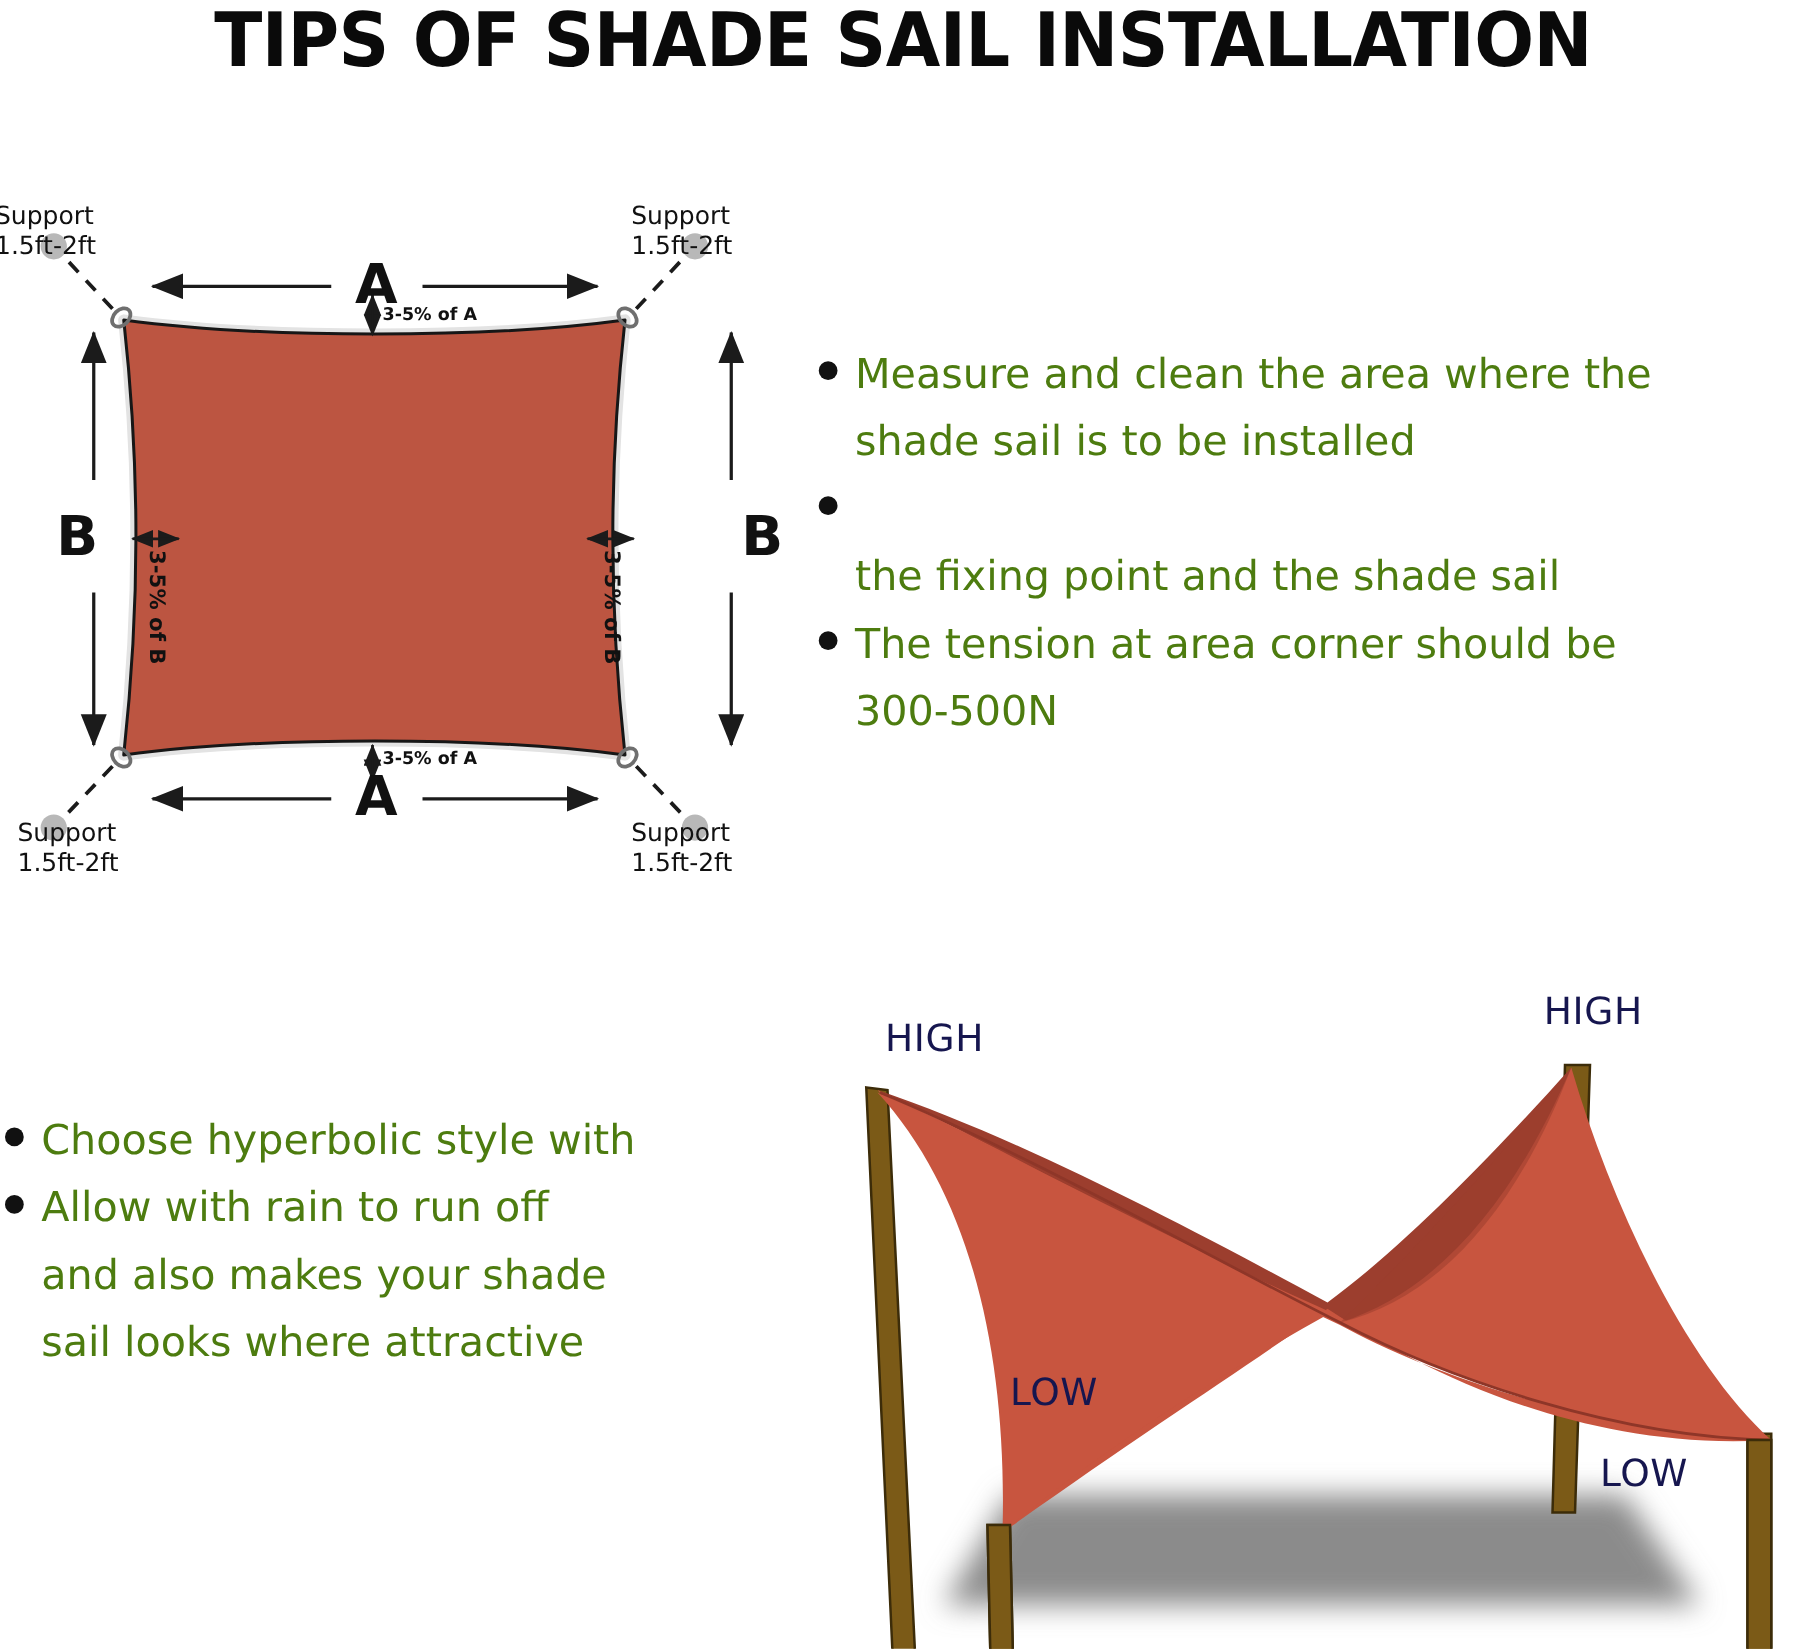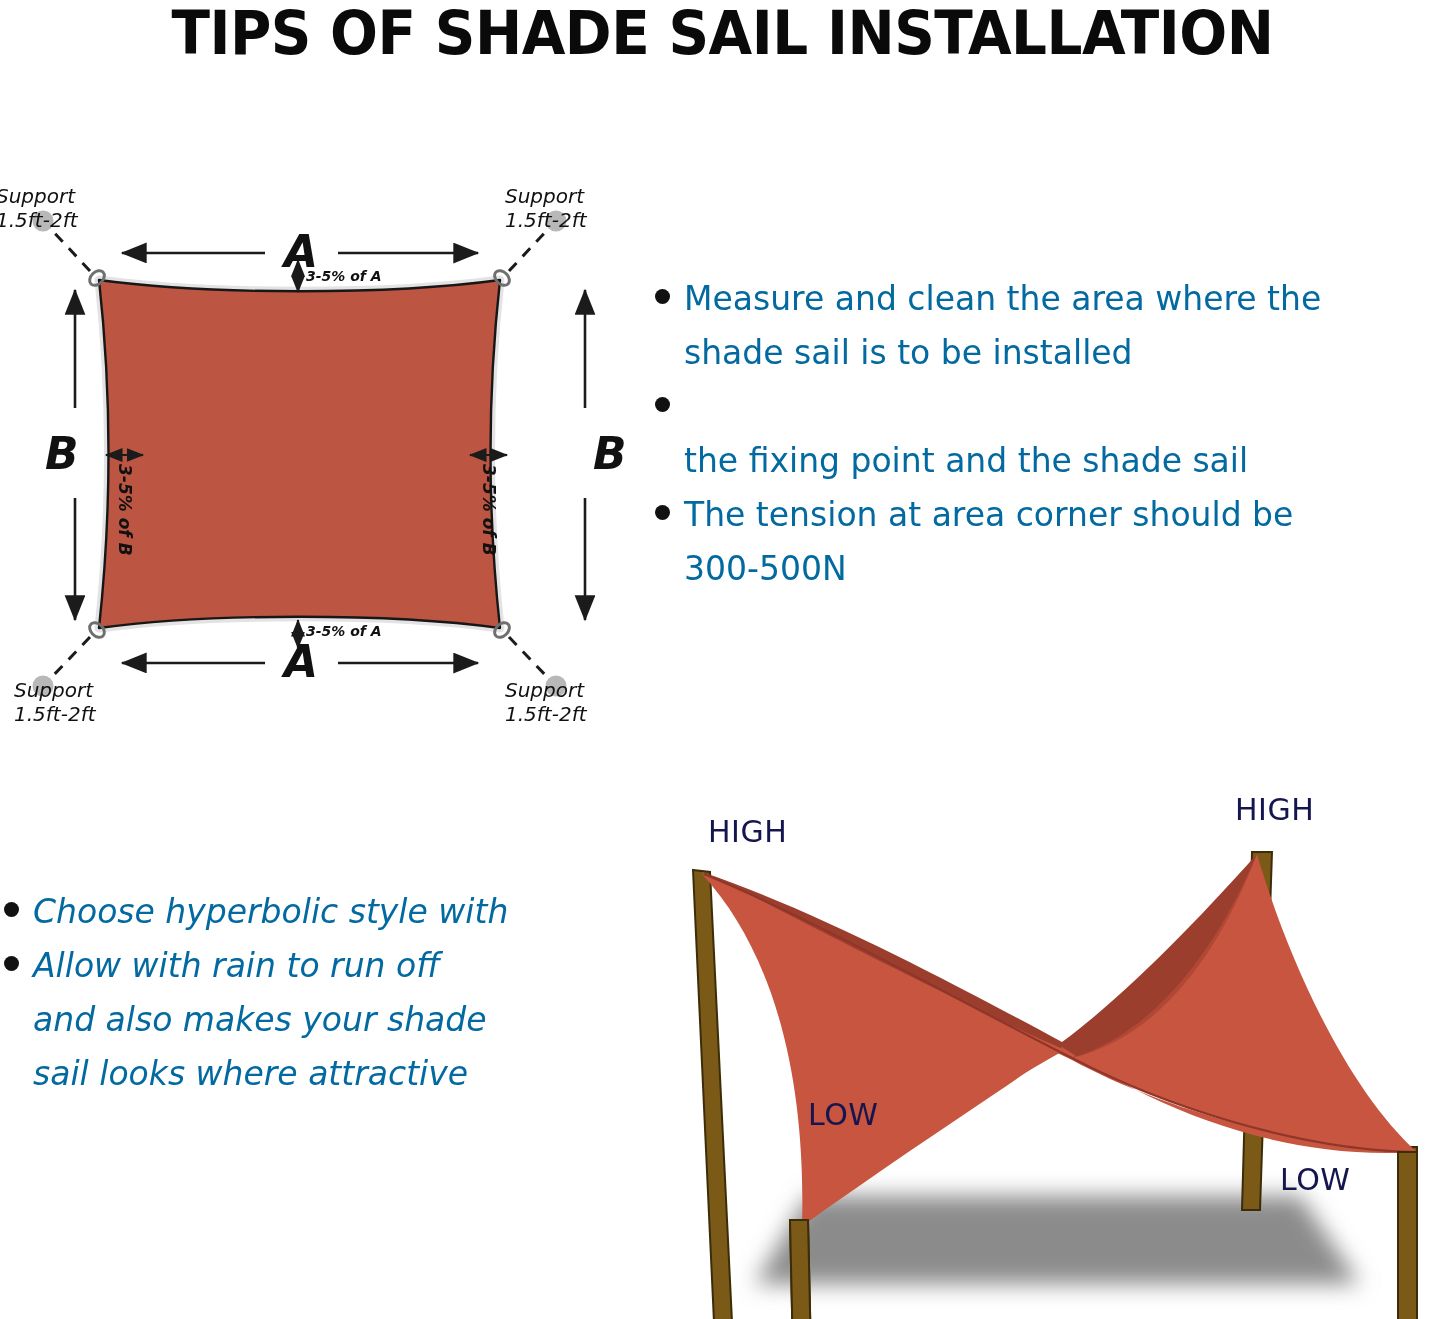--- a/index.html
+++ b/index.html
@@ -42,44 +42,44 @@
 
   
   .bullets{position:absolute;}
   .bullet-row{display:flex;align-items:flex-start;}
   .bullet-dot{
     flex:0 0 auto;width:15px;height:15px;border-radius:50%;
     background:#111;margin-top:17px;margin-right:14px;
   }
   .bullet-text{
     font-family:"DejaVu Sans","Liberation Sans",sans-serif;
-    font-size:33px;line-height:54px;color:#0369a1;font-weight:400;
+    font-size:33px;line-height:54px;color:#4d7c0f;font-weight:400;
   }
 
   #bullets-right{left:655px;top:272px;width:800px;}
   #bullets-right .bullet-row{margin-bottom:0px;}
   #bullets-left{left:4px;top:885px;width:630px;}
-  #bullets-left .bullet-row{margin-bottom:0px;font-style:italic;}
+  #bullets-left .bullet-row{margin-bottom:0px;}
 
   
   .diagram-3d{position:absolute;left:660px;top:780px;width:785px;height:539px;margin-top:12px;}
   .diagram-3d svg{display:block;}
   .hl-lbl{
     position:absolute;
     font-family:"DejaVu Sans","Liberation Sans",sans-serif;
     font-size:30px;font-weight:400;color:#16164f;white-space:nowrap;
     letter-spacing:0.5px;
   }
 </style>
 </head>
 <body>
 
 <div class="title">TIPS OF SHADE SAIL INSTALLATION</div>
 
-<div class="diagram-rect" style="top:168px;font-style:italic;">
+<div class="diagram-rect" style="top:144px;">
   <svg width="660" height="580" viewBox="0 0 660 580" xmlns="http://www.w3.org/2000/svg">
     <defs>
       <marker id="arrHead" markerWidth="11" markerHeight="11" refX="9.5" refY="4" orient="auto">
         <path d="M0,0 L10,4 L0,8 z" fill="#1b1b1b"></path>
       </marker>
       <marker id="arrHeadSm" markerWidth="9" markerHeight="9" refX="7.5" refY="3.2" orient="auto">
         <path d="M0,0 L8,3.2 L0,6.4 z" fill="#1b1b1b"></path>
       </marker>
     </defs>
 

